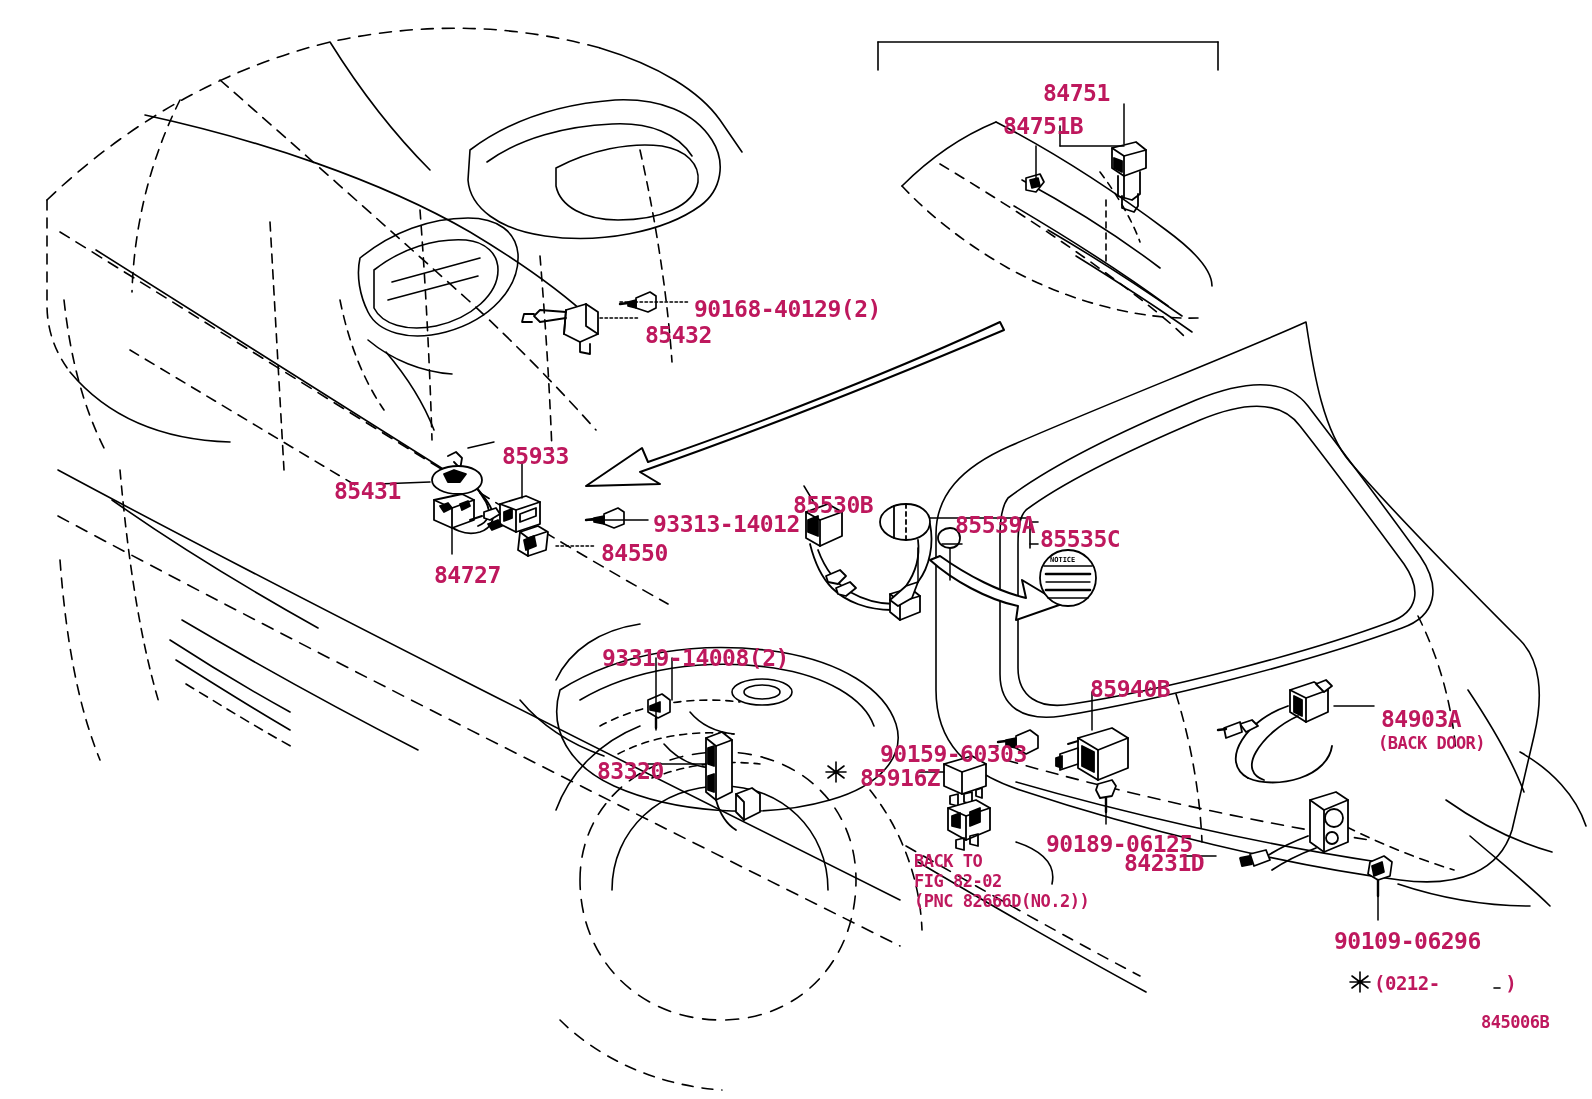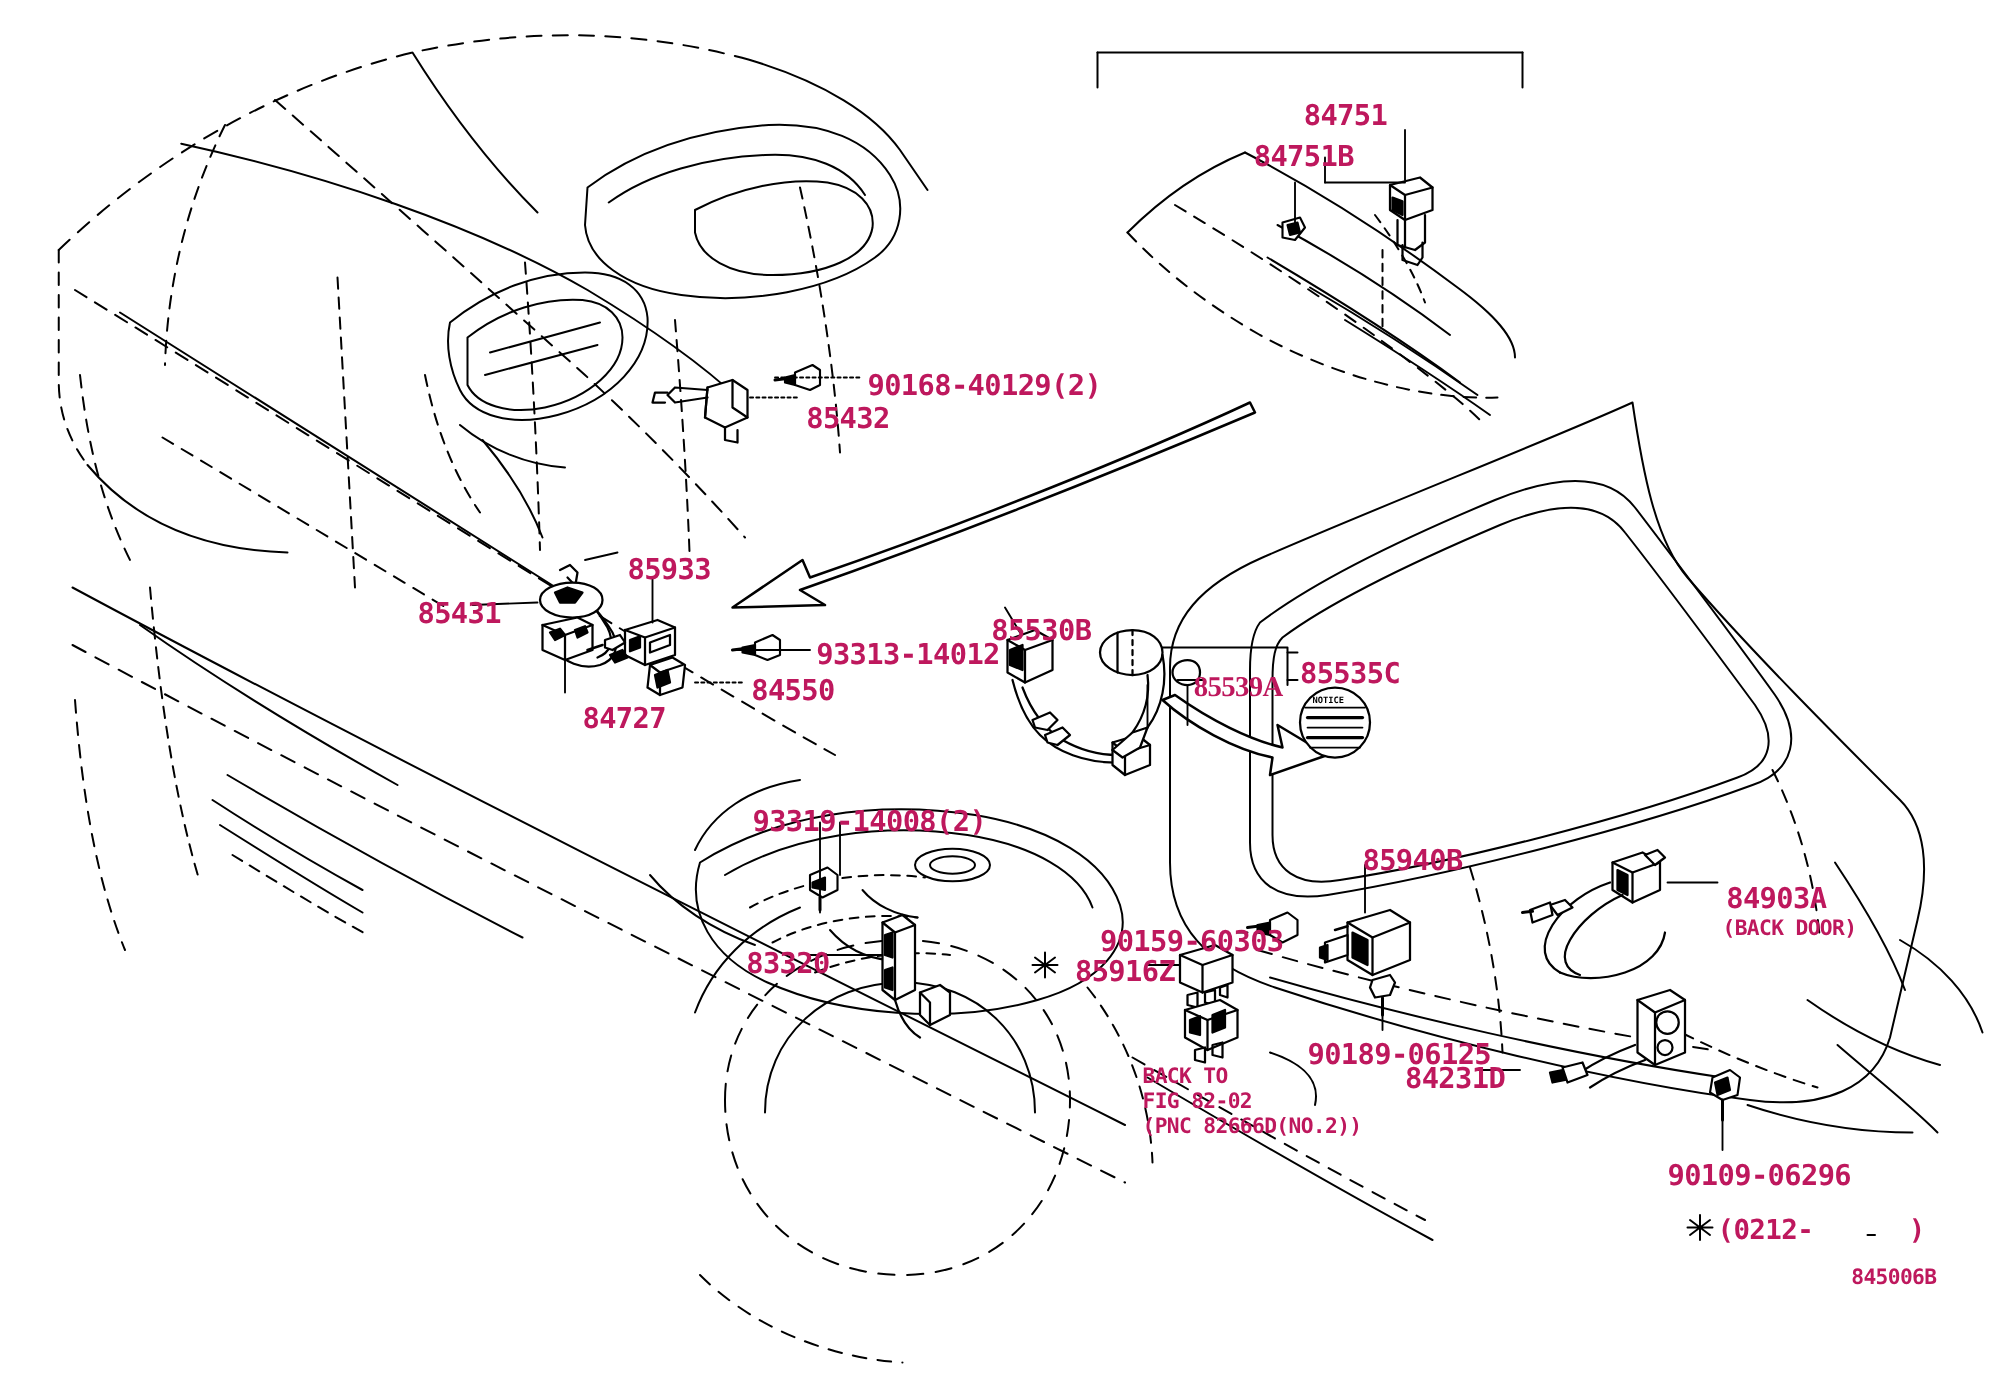--- a/index.html
+++ b/index.html
@@ -5,21 +5,21 @@
   html,body{margin:0;padding:0;background:#ffffff;}
   body{width:1592px;height:1099px;position:relative;overflow:hidden;
        font-family:"DejaVu Sans Mono","Liberation Mono",monospace;}
   #stage{position:absolute;inset:0;width:1592px;height:1099px;}
   svg.art{position:absolute;left:0;top:0;width:1592px;height:1099px;}
   .lbl{position:absolute;color:#be185d;font-family:"DejaVu Sans Mono","Liberation Mono",monospace;
        font-weight:700;white-space:pre;letter-spacing:-0.5px;}
   .p-num{font-size:23px;}
   .p-sub{font-size:17px;}
   .p-note{font-size:17px;line-height:19px;font-weight:700;}
-  .p-foot{font-size:22px;}
+  .p-foot{font-size:19px;}
   .p-code{font-size:17px;font-weight:700;}
   .notice-txt{position:absolute;font-size:7px;font-weight:700;color:#000;}
 </style>
 </head>
 <body>
 
 <div id="stage">
 
   <svg class="art" viewBox="0 0 1592 1099">
     <g fill="none" stroke="#000" stroke-width="1.6" stroke-linecap="round" stroke-linejoin="round">
@@ -383,23 +383,23 @@
       <path d="M1494 988 L1500 988" stroke-width="1.6"></path>
     </g>
   </svg>
 
   <div class="lbl p-num" style="left:694px;top:296px;">90168-40129(2)</div>
   <div class="lbl p-num" style="left:645px;top:322px;">85432</div>
   <div class="lbl p-num" style="left:502px;top:443px;">85933</div>
   <div class="lbl p-num" style="left:334px;top:478px;">85431</div>
   <div class="lbl p-num" style="left:653px;top:511px;">93313-14012</div>
   <div class="lbl p-num" style="left:601px;top:540px;">84550</div>
-  <div class="lbl p-num" style="left:434px;top:562px;margin-left:32px;">84727</div>
+  <div class="lbl p-num" style="left:434px;top:562px;">84727</div>
   <div class="lbl p-num" style="left:793px;top:492px;">85530B</div>
-  <div class="lbl p-num" style="left:955px;top:537px;font-family:Liberation Serif, serif;">85539A</div>
+  <div class="lbl p-num" style="left:955px;top:512px;">85539A</div>
   <div class="lbl p-num" style="left:1040px;top:526px;">85535C</div>
   <div class="lbl p-num" style="left:602px;top:645px;">93319-14008(2)</div>
   <div class="lbl p-num" style="left:597px;top:758px;">83320</div>
   <div class="lbl p-num" style="left:880px;top:741px;">90159-60303</div>
   <div class="lbl p-num" style="left:860px;top:765px;">85916Z</div>
   <div class="lbl p-num" style="left:1090px;top:676px;">85940B</div>
   <div class="lbl p-num" style="left:1381px;top:706px;">84903A</div>
   <div class="lbl p-sub" style="left:1378px;top:733px;">(BACK DOOR)</div>
   <div class="lbl p-num" style="left:1046px;top:831px;">90189-06125</div>
   <div class="lbl p-num" style="left:1124px;top:850px;">84231D</div>

